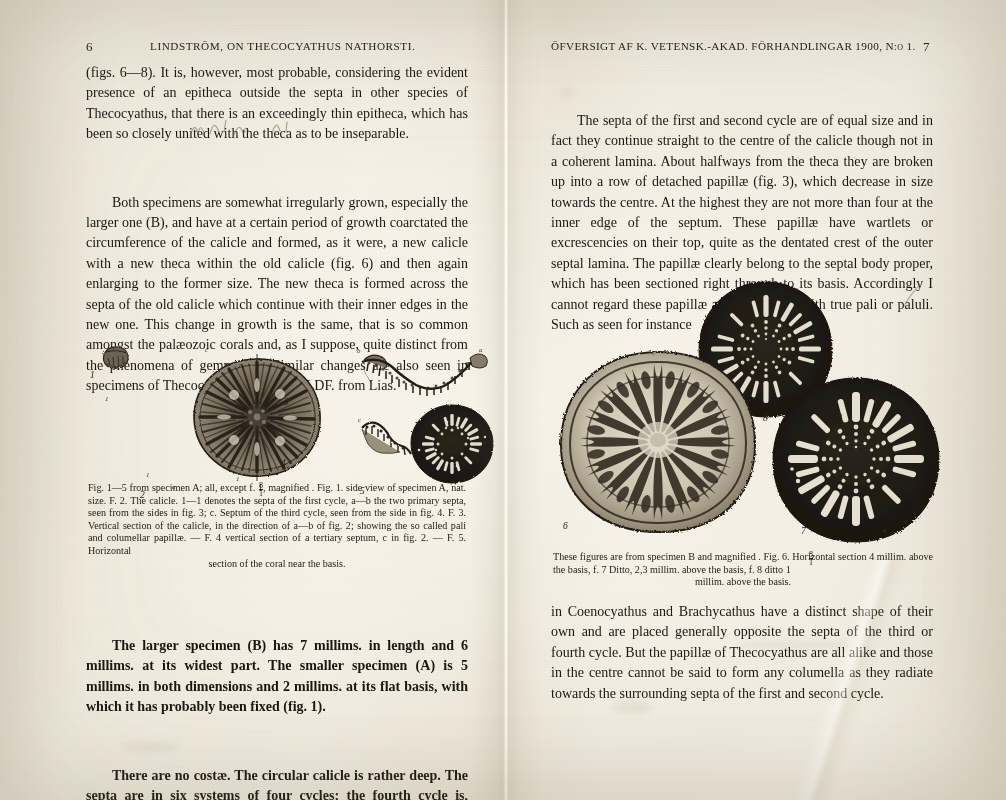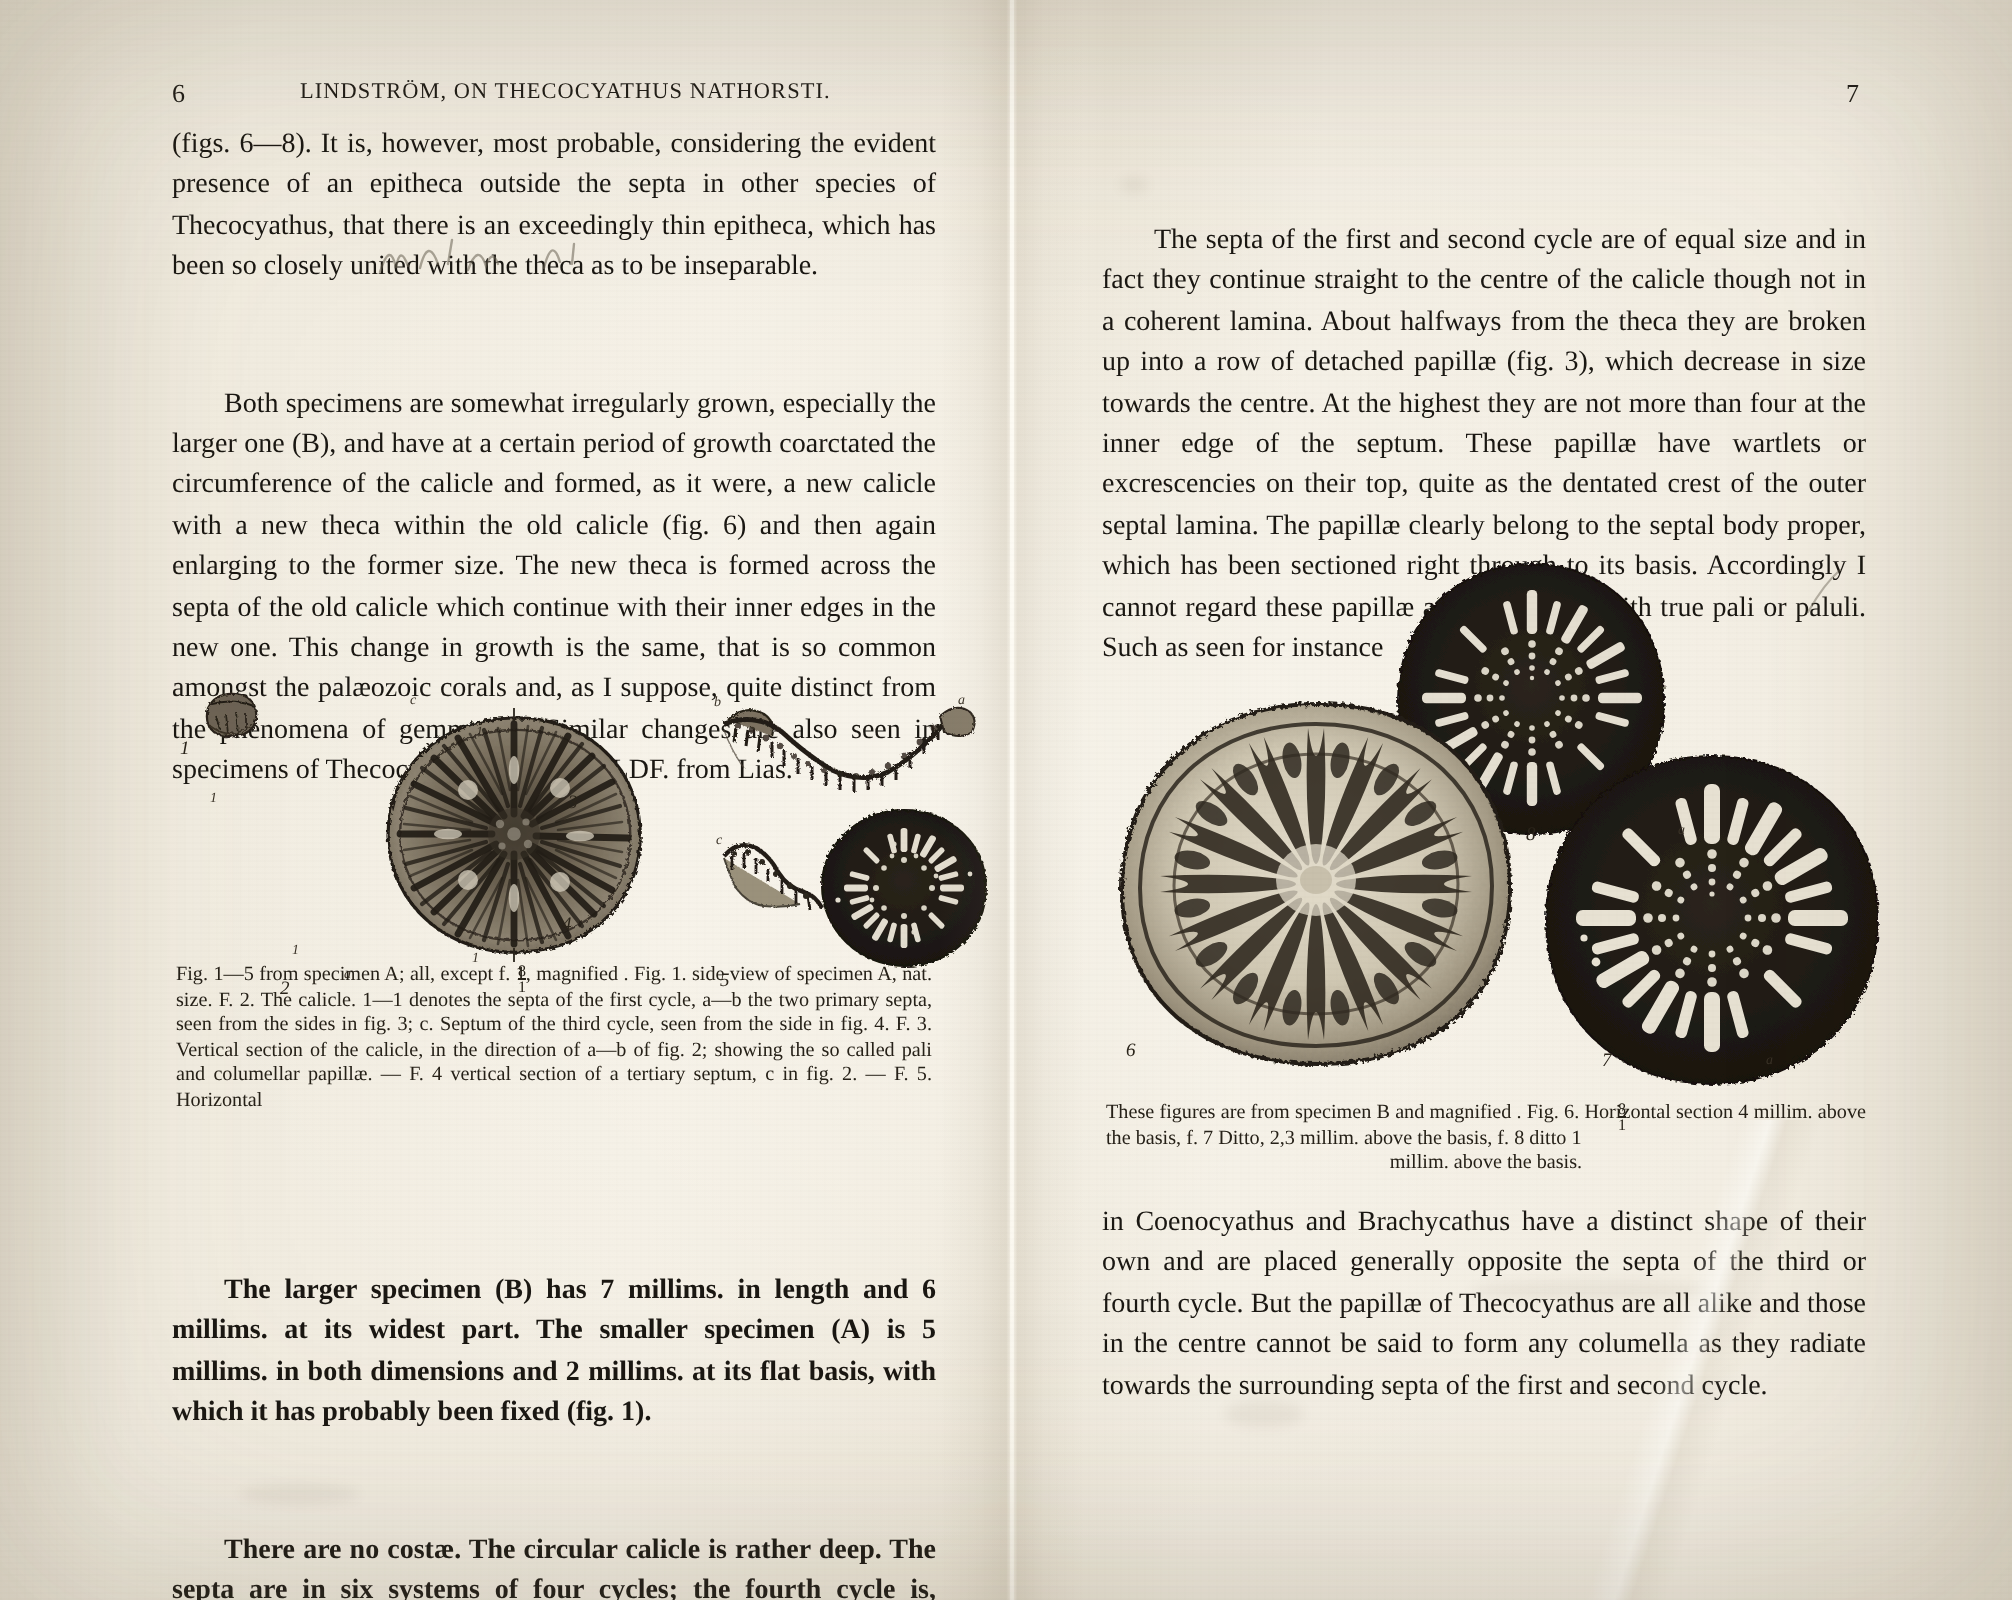--- a/index.html
+++ b/index.html
@@ -479,35 +479,37 @@
       <div class="tinylabel" style="left:119px;top:6px;">c</div>
       <div class="tinylabel" style="left:19px; top:55px;">1</div>
       <div class="tinylabel" style="left:152px;top:22px;">1</div>
       <div class="tinylabel" style="left:150px;top:135px;">1</div>
       <div class="tinylabel" style="left:60px; top:131px;">1</div>
       <div class="tinylabel" style="left:86px; top:143px;">a</div>
     </div>
 
     <div class="caption" id="left-caption">
       <span>Fig. 1—5 from specimen A; all, except f. 1, magnified  .  Fig. 1. side view of specimen A, nat. size.  F. 2. The calicle.  1—1 denotes the septa of the first cycle, a—b the two primary septa, seen from the sides in fig. 3; c. Septum of the third cycle, seen from the side in fig. 4.  F. 3. Vertical section of the calicle, in the direction of a—b of fig. 2; showing the so called pali and columellar papillæ. — F. 4 vertical section of a tertiary septum, c in fig. 2. — F. 5. Horizontal</span>
+      <span class="last">section of the coral near the basis.</span>
       <span class="frac" style="position:absolute;left:171px;top:0px;">
         <b>8</b>
         <span class="bar"></span>
         <b>1</b>
       </span>
     </div>
 
     <div class="col" id="left-col-b">
       <p class="ind">The larger specimen (B) has 7 millims. in length and 6 millims. at its widest part.  The smaller specimen (A) is 5 millims. in both dimensions and 2 millims. at its flat basis, with which it has probably been fixed (fig. 1).</p>
       <p class="ind">There are no costæ.  The circular calicle is rather deep. The septa are in six systems of four cycles; the fourth cycle is, however, not developed in one of the systems.</p>
     </div>
   </div>
 
   <div class="page-half" id="right-page"></div>
 
+  <div class="runhead" id="right-runhead">ÖFVERSIGT AF K. VETENSK.-AKAD. FÖRHANDLINGAR 1900, N:o 1.</div>
   <div class="folio" id="right-folio">7</div>
 
   <div class="col" id="right-col-a">
     <p class="ind">The septa of the first and second cycle are of equal size and in fact they continue straight to the centre of the calicle though not in a coherent lamina.  About halfways from the theca they are broken up into a row of detached papillæ (fig. 3), which decrease in size towards the centre.  At the highest they are not more than four at the inner edge of the septum.  These papillæ have wartlets or excrescencies on their top, quite as the dentated crest of the outer septal lamina.  The papillæ clearly belong to the septal body proper, which has been sectioned right through to its basis.  Accordingly I cannot regard these papillæ as homologous with true pali or paluli.  Such as seen for instance</p>
   </div>
 
   <div class="figwrap" id="fig-right">
     <svg width="390" height="265" viewBox="0 0 390 265">
       <defs>
         <radialGradient id="lightSec" cx="48%" cy="45%" r="60%">

